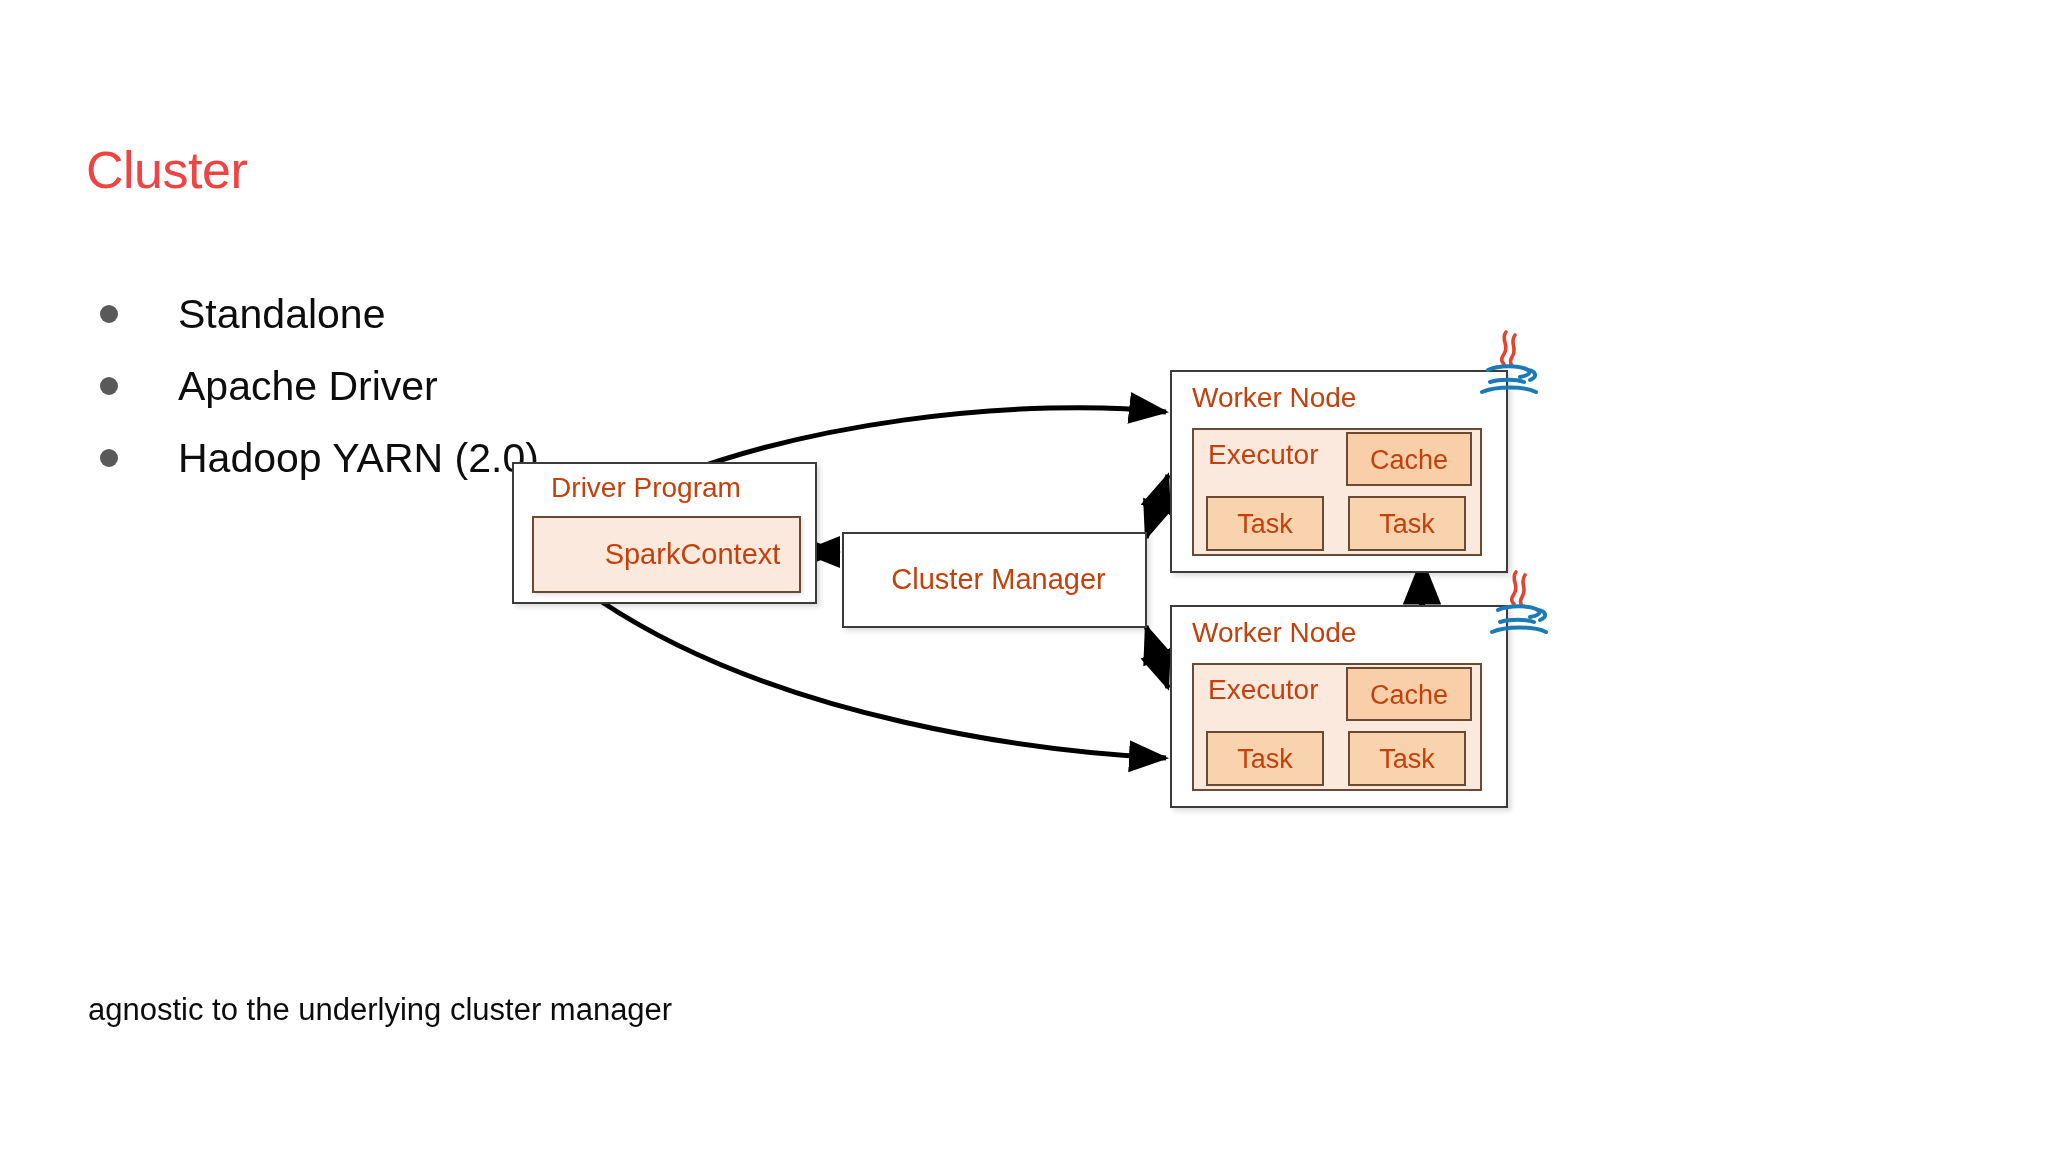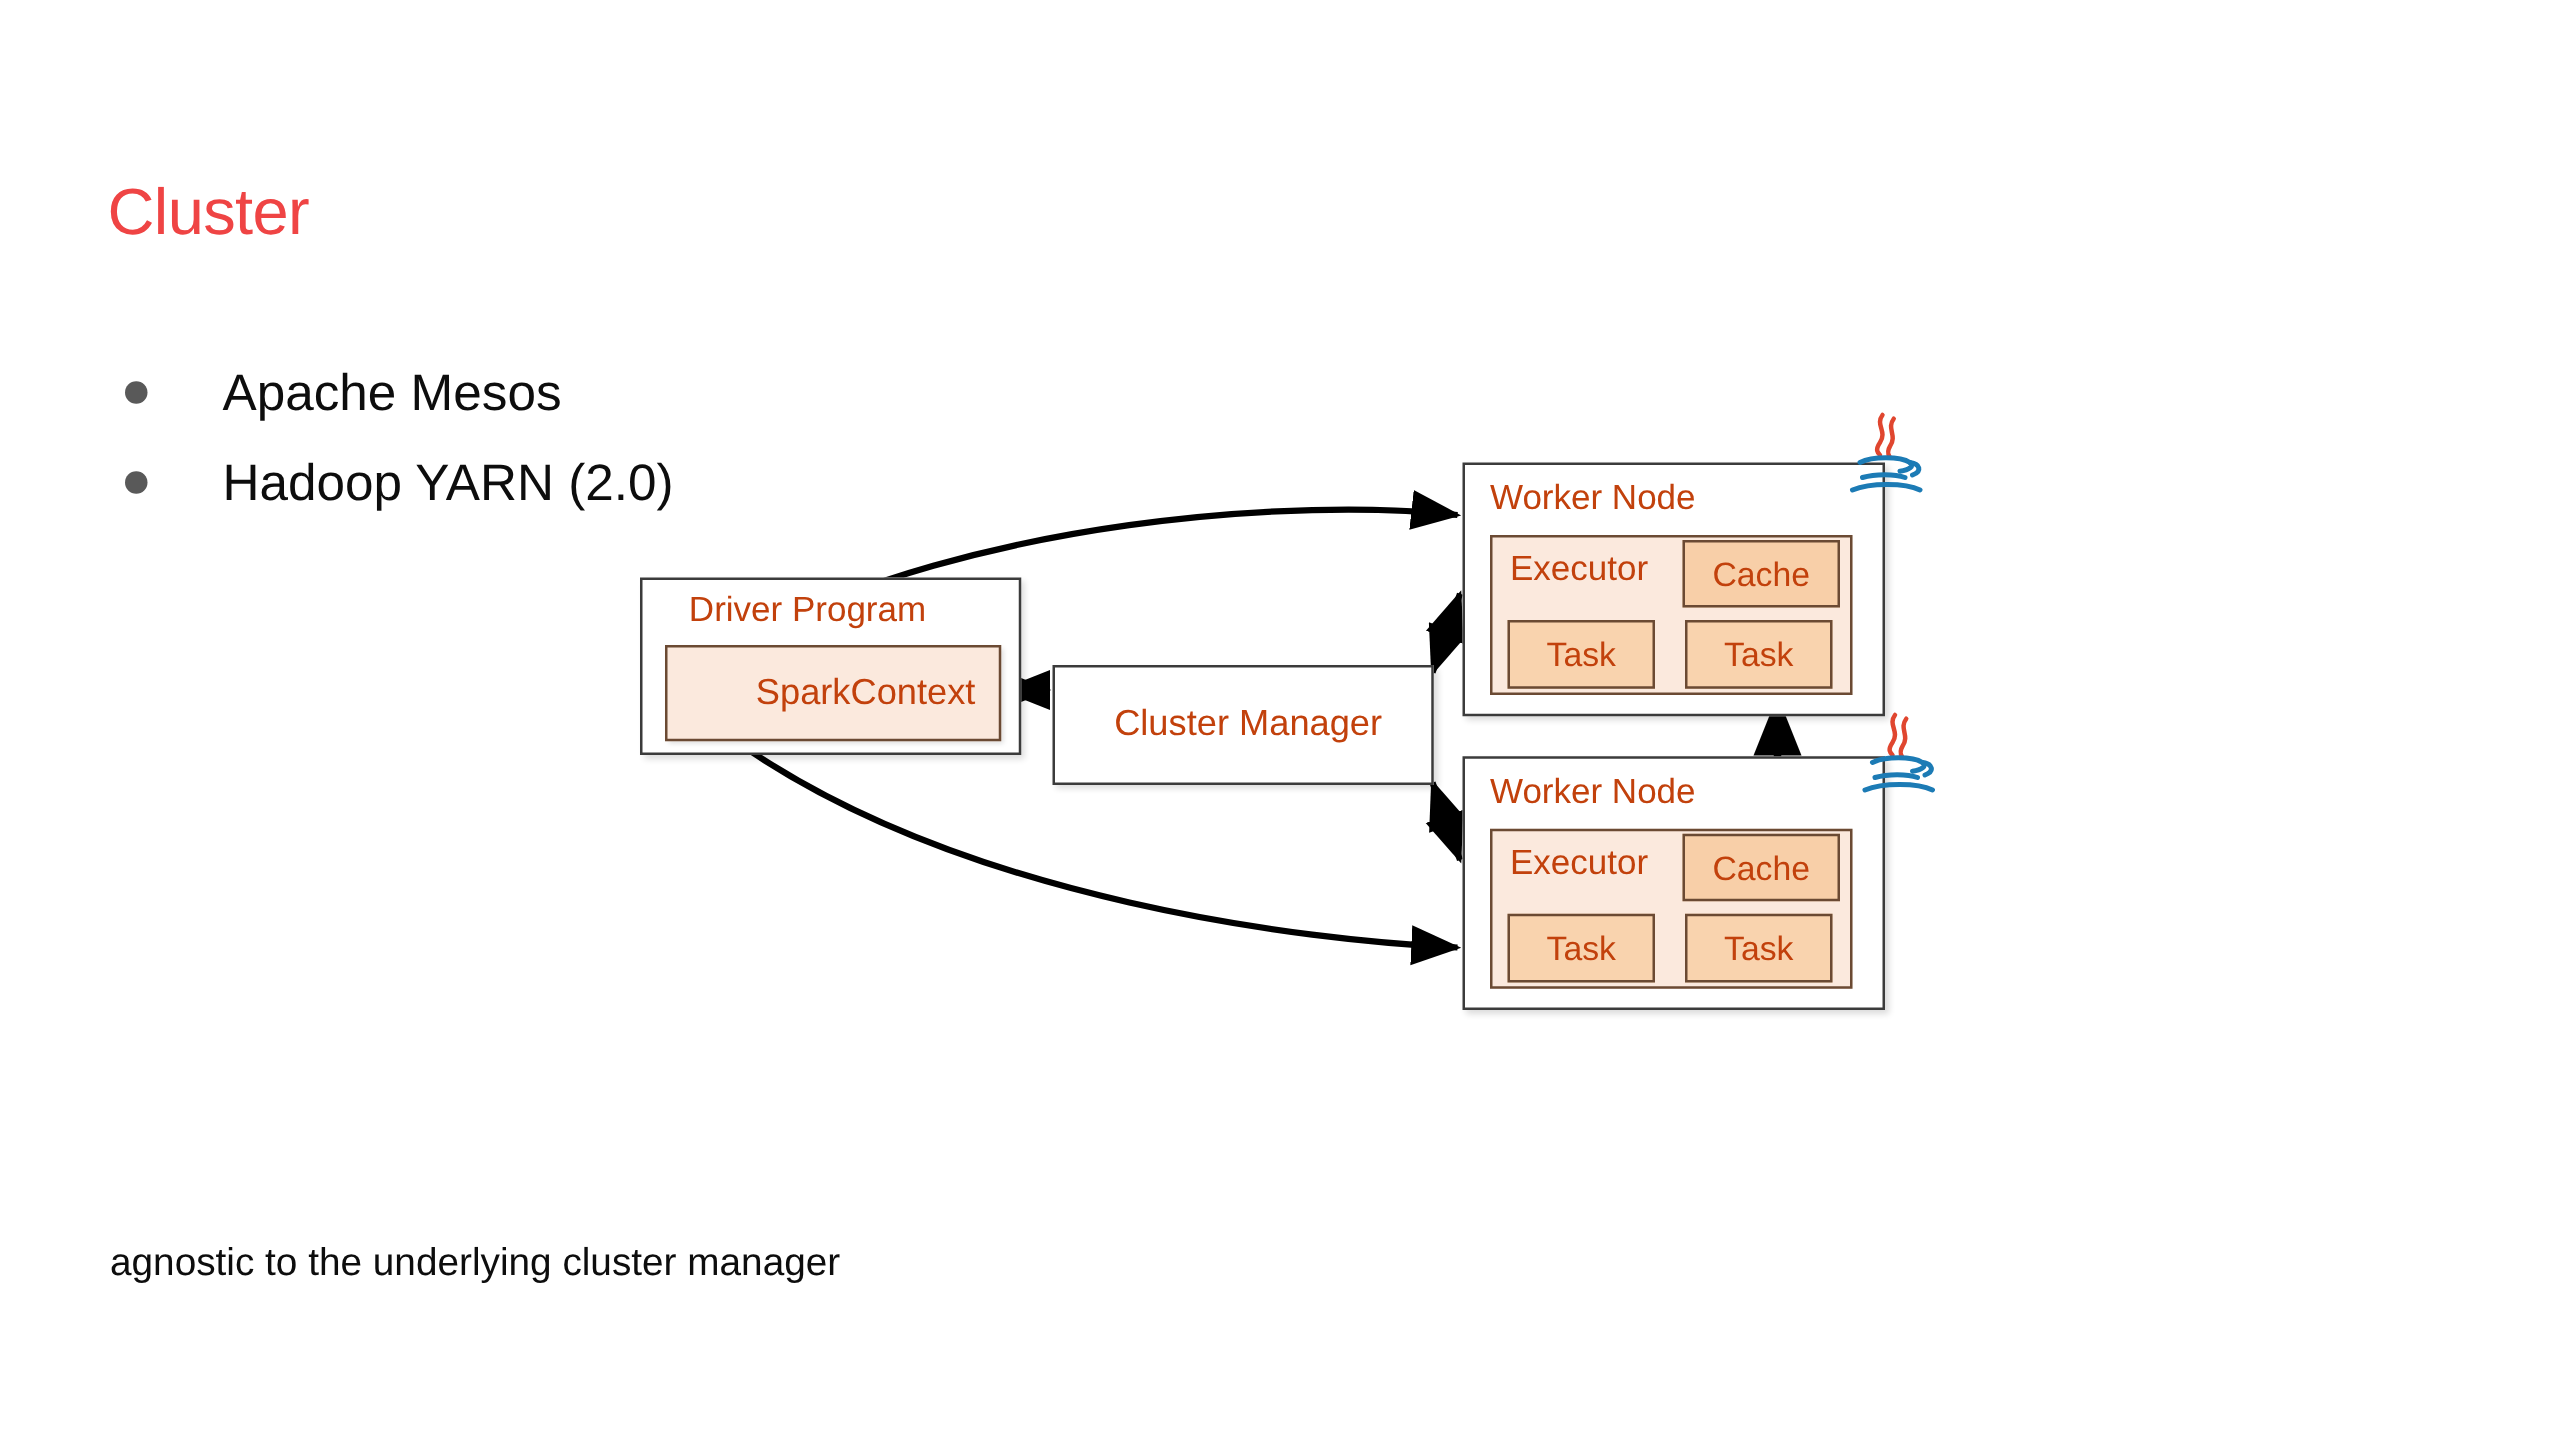--- a/index.html
+++ b/index.html
@@ -195,21 +195,25 @@
   }
 </style>
 </head>
 <body>
 
 <h1 class="slide-title">Cluster</h1>
 
 <ul class="bullet-list">
   <li class="bullet-item">
     <span class="bullet-dot"></span>
-    <span class="bullet-text">Apache Mesos</span>
+    <span class="bullet-text">Standalone</span>
+  </li>
+  <li class="bullet-item">
+    <span class="bullet-dot"></span>
+    <span class="bullet-text">Apache Driver</span>
   </li>
   <li class="bullet-item">
     <span class="bullet-dot"></span>
     <span class="bullet-text">Hadoop YARN (2.0)</span>
   </li>
 </ul>
 
 <div class="footer-caption"><span class="strong">agnostic</span><span> to the underlying cluster manager</span></div>
 
 <div class="diagram">

